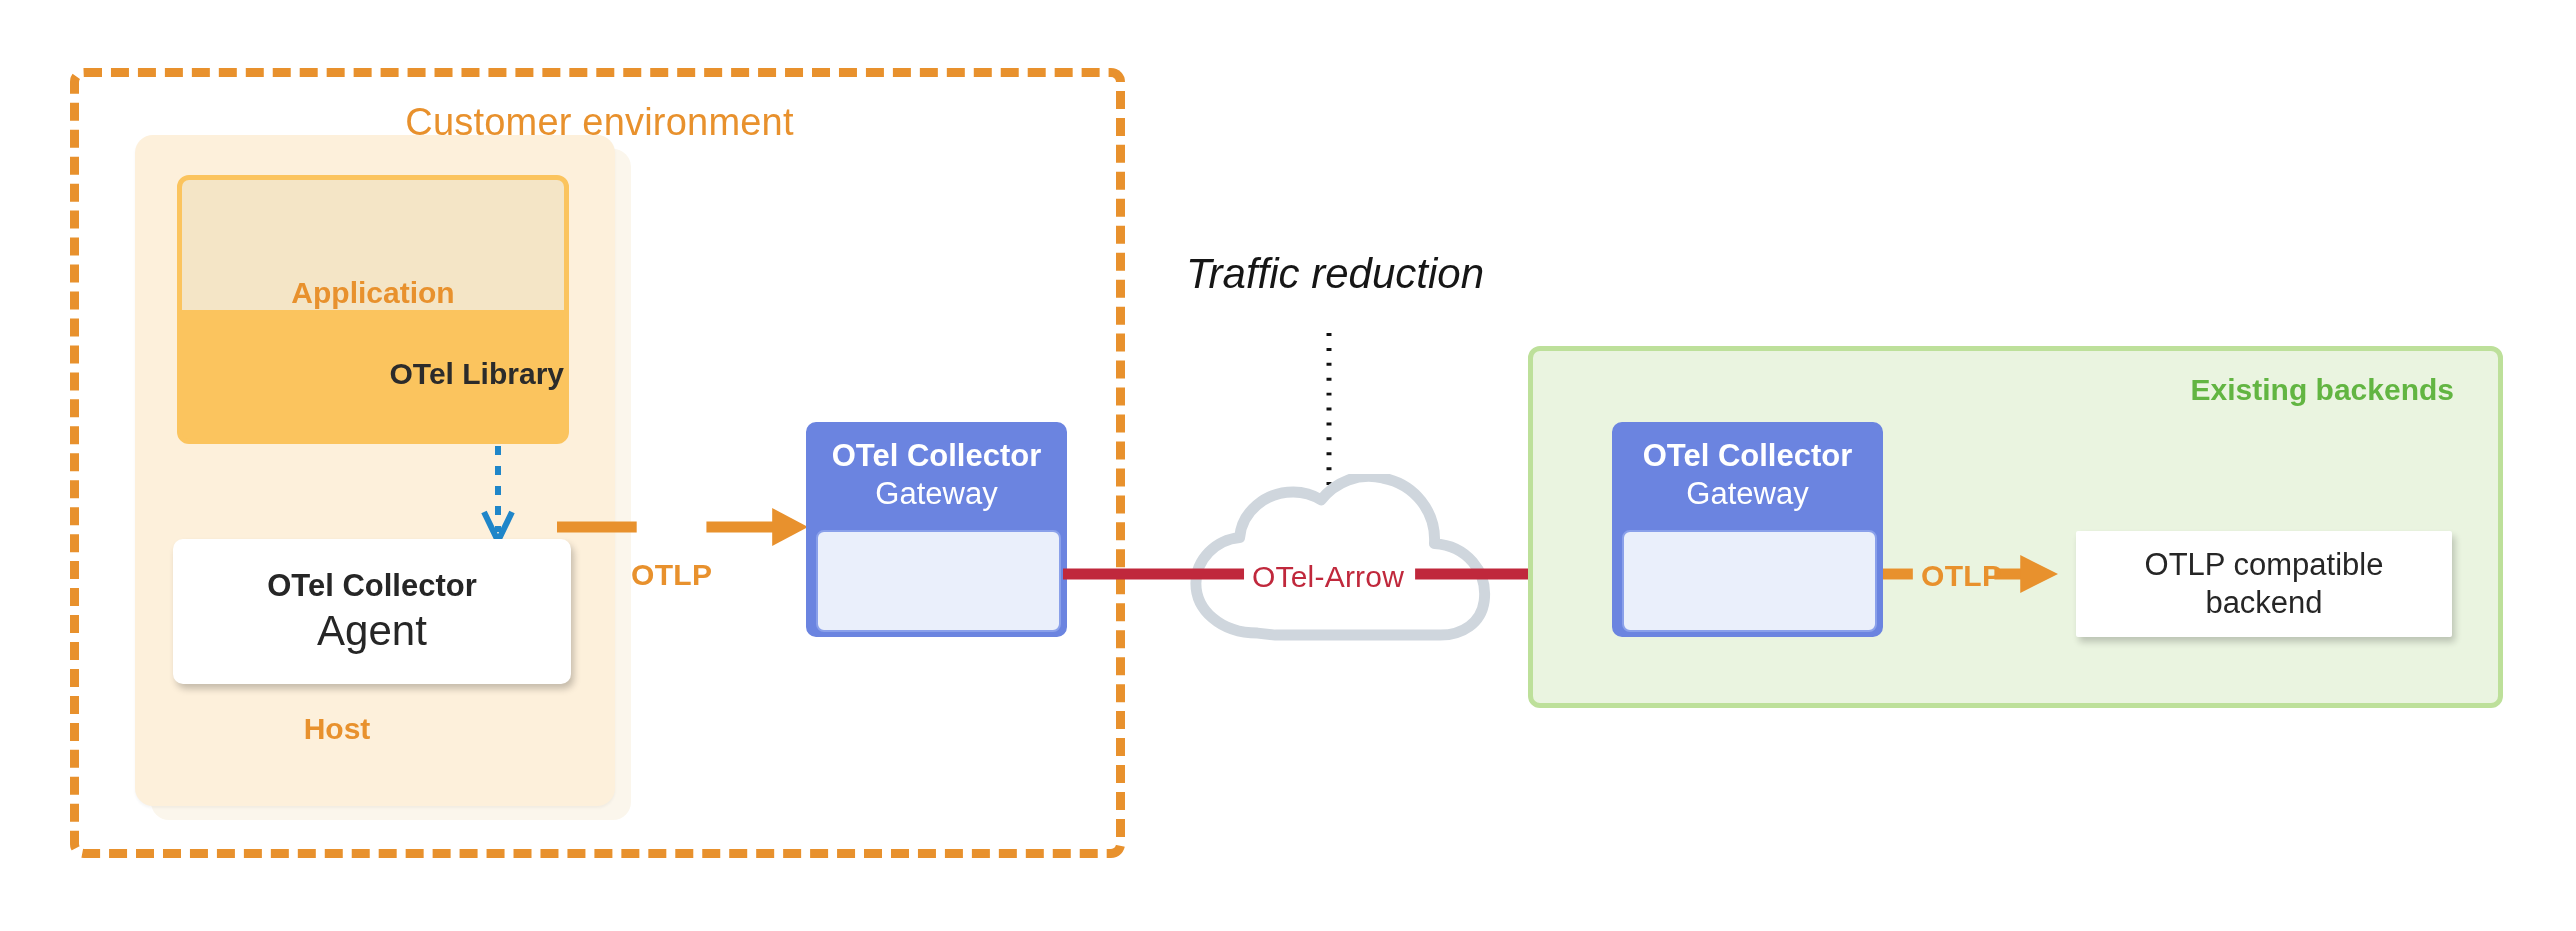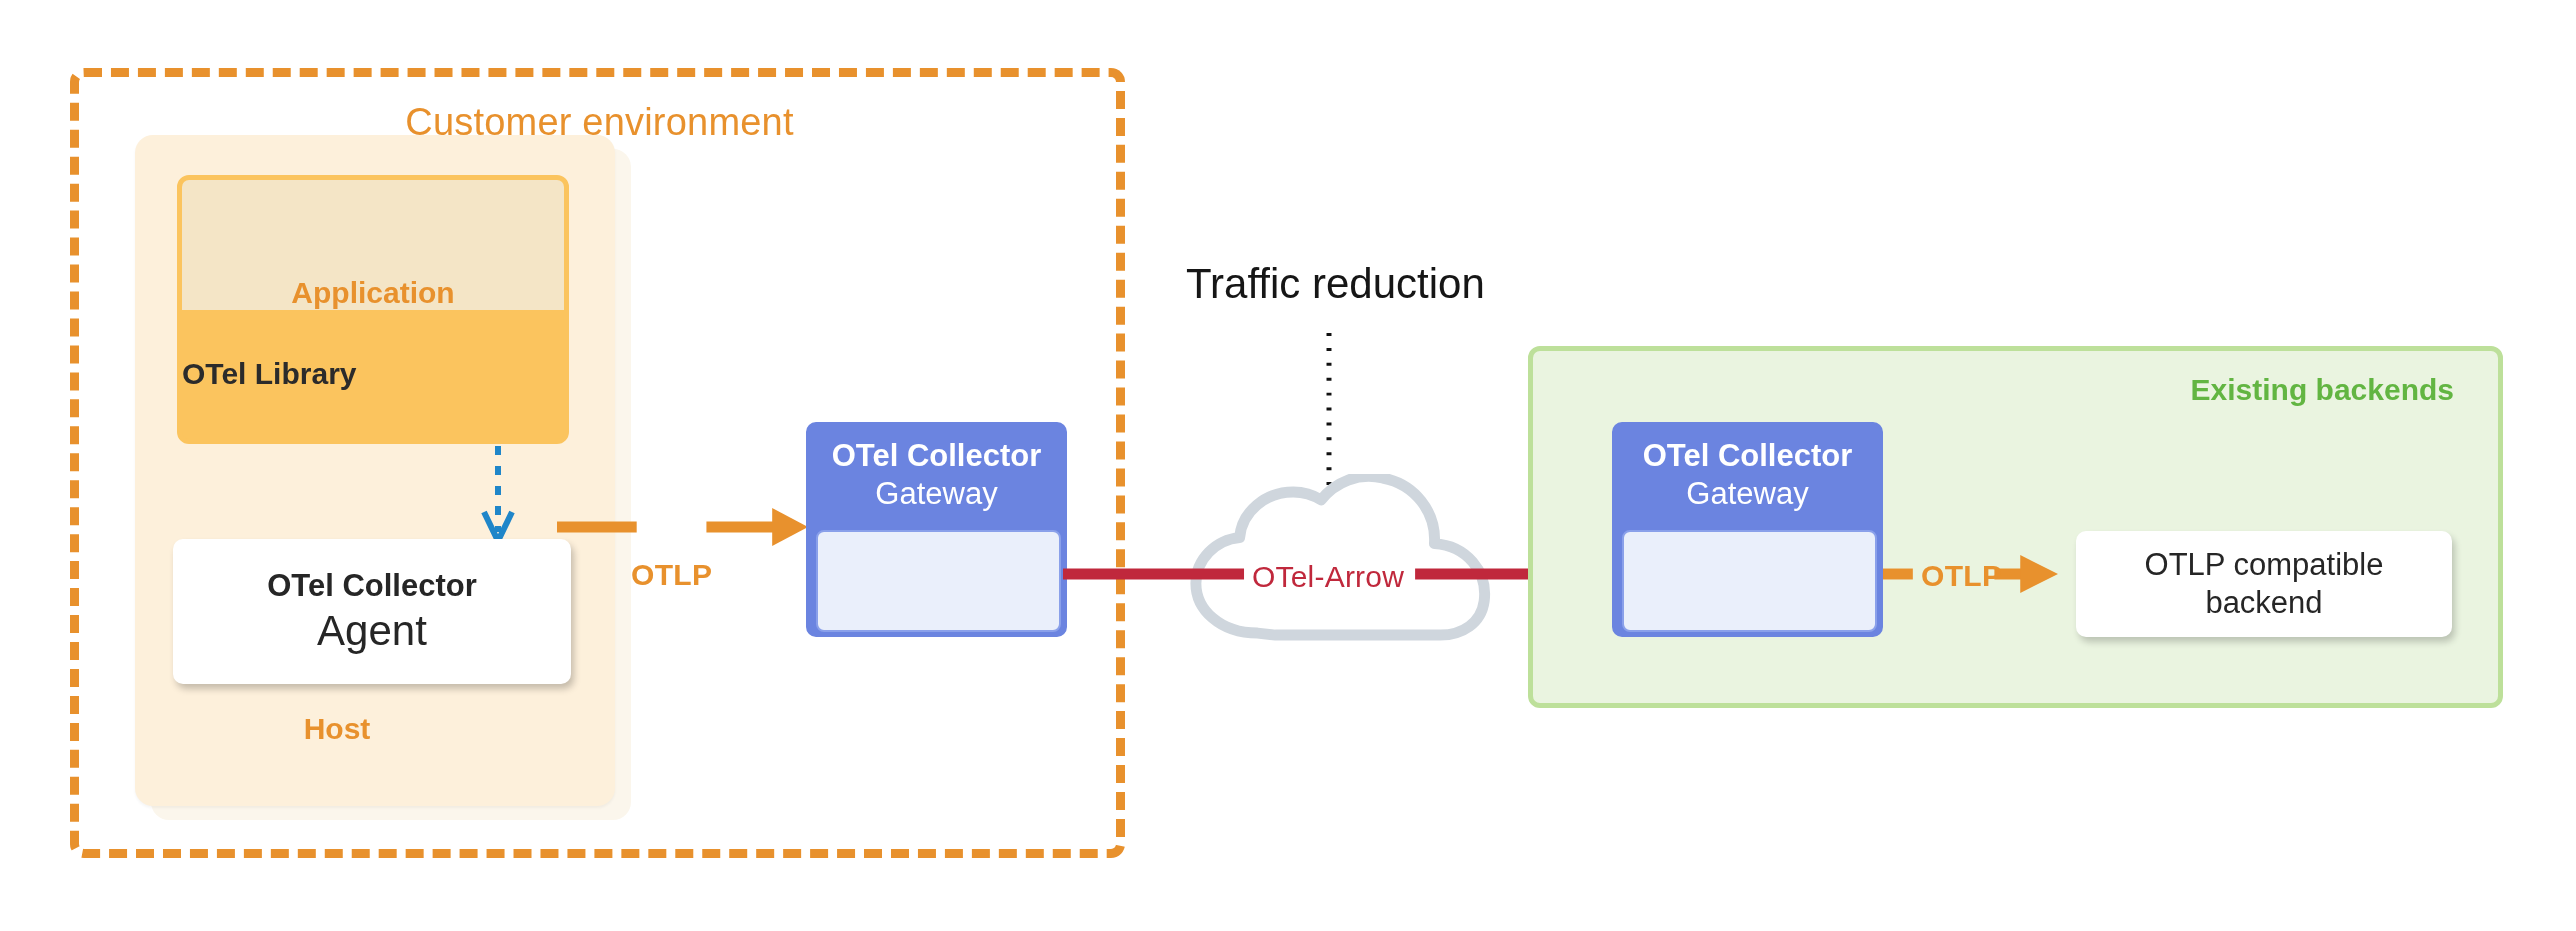--- a/index.html
+++ b/index.html
@@ -44,21 +44,21 @@
     border:5px solid #fbc45e;border-radius:12px;box-sizing:border-box;
     overflow:hidden;background:#fbc45e;
   }
   #application-box{
     position:absolute;left:0;top:0;width:100%;height:50%;
     background:#f4e5c6;display:flex;align-items:flex-end;justify-content:center;
   }
   #application-label{color:#e8912d;font-size:30px;font-weight:bold;}
   #otel-library-box{
     position:absolute;left:0;top:50%;width:100%;height:50%;
-    background:#fbc45e;display:flex;align-items:center;justify-content:flex-start;
+    background:#fbc45e;display:flex;align-items:center;justify-content:flex-end;
   }
   #otel-library-label{color:#2b2b2b;font-size:30px;font-weight:bold;}
 
   
   #lib-to-agent-arrow{position:absolute;left:343px;top:311px;width:40px;height:100px;}
 
   
   #agent-box{
     position:absolute;left:38px;top:404px;width:398px;height:145px;
     background:#ffffff;border-radius:10px;
@@ -98,22 +98,22 @@
   #gateway-left .gateway-sub{font-size:31px;top:52px;}
   #gateway-left .gateway-inner{left:8px;top:106px;width:245px;height:102px;}
 
   #gateway-right{left:1612px;top:422px;width:271px;height:215px;}
   #gateway-right .gateway-title{font-size:31px;top:14px;}
   #gateway-right .gateway-sub{font-size:31px;top:52px;}
   #gateway-right .gateway-inner{left:8px;top:106px;width:255px;height:102px;}
 
   
   #traffic-reduction-label{
-    position:absolute;left:1186px;top:260px;color:#161616;
-    font-size:42px;white-space:nowrap;
+    position:absolute;left:1186px;top:250px;color:#161616;
+    font-size:42px;white-space:nowrap;font-style:italic;
   }
   #traffic-leader{position:absolute;left:1324px;top:333px;width:10px;height:164px;}
 
   
   #cloud{position:absolute;left:1180px;top:474px;width:328px;height:179px;}
 
   
   #otel-arrow-line{position:absolute;left:1063px;top:551px;width:557px;height:46px;}
   #otel-arrow-label{
     position:absolute;left:1252px;top:560px;color:#c0283c;
@@ -134,21 +134,21 @@
   
   #otlp-arrow-2{position:absolute;left:1883px;top:549px;width:179px;height:50px;}
   #otlp-label-2{
     position:absolute;left:1921px;top:559px;color:#e8912d;
     font-size:30px;font-weight:bold;letter-spacing:0.3px;
   }
 
   
   #backend-box{
     position:absolute;left:2076px;top:531px;width:376px;height:106px;
-    background:#ffffff;border-radius:10px;
+    background:#ffffff;border-radius:2px;
     box-shadow:3px 5px 7px rgba(0,0,0,.20);
     display:flex;flex-direction:column;align-items:center;justify-content:center;
     line-height:1.22;
   }
   .backend-line{color:#262626;font-size:31px;}
 </style>
 </head>
 <body>
 
 <div id="stage">

